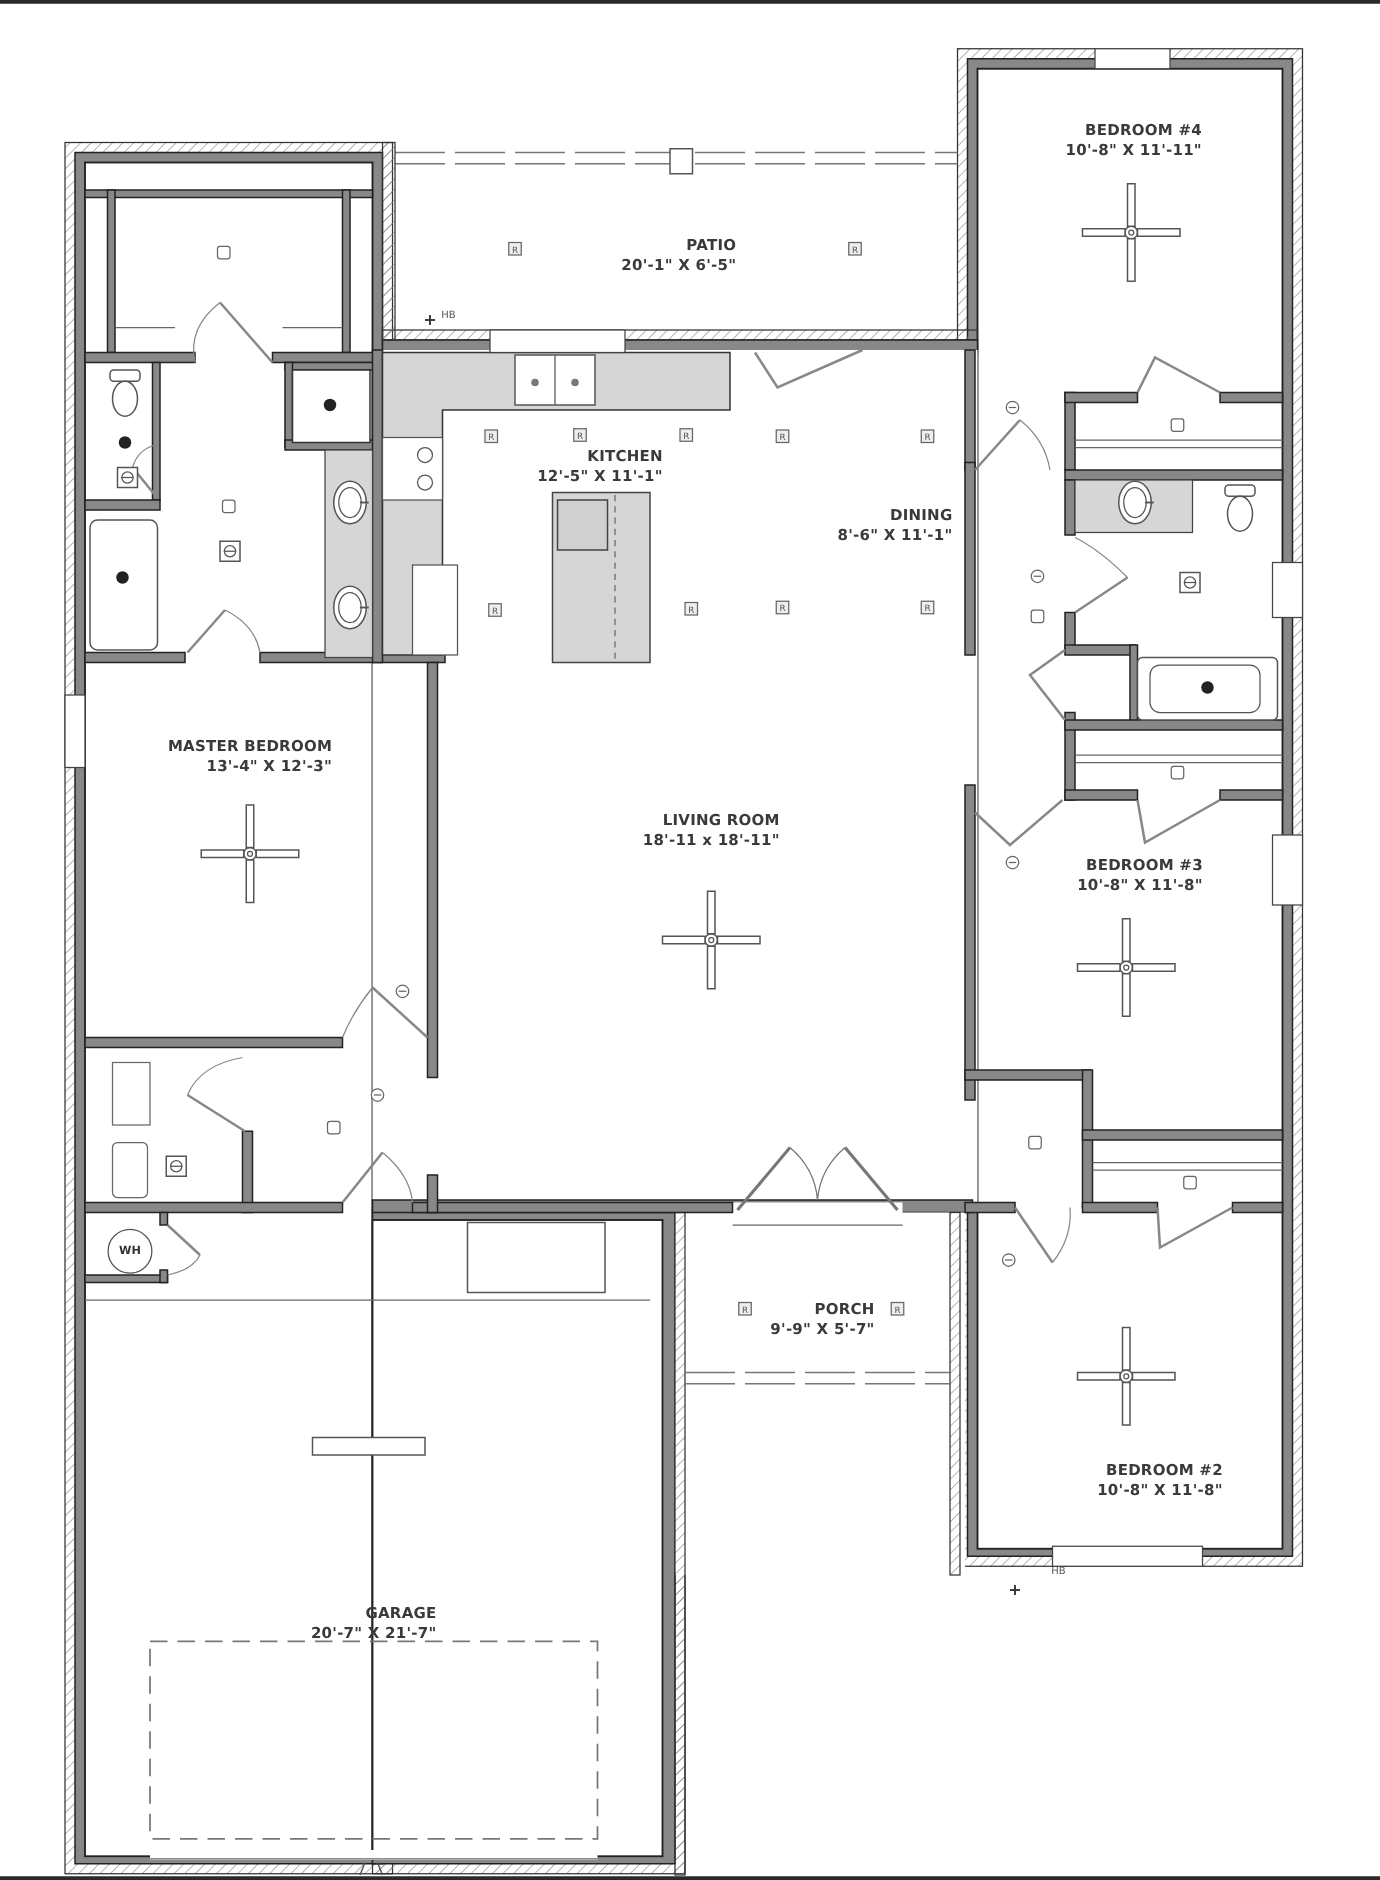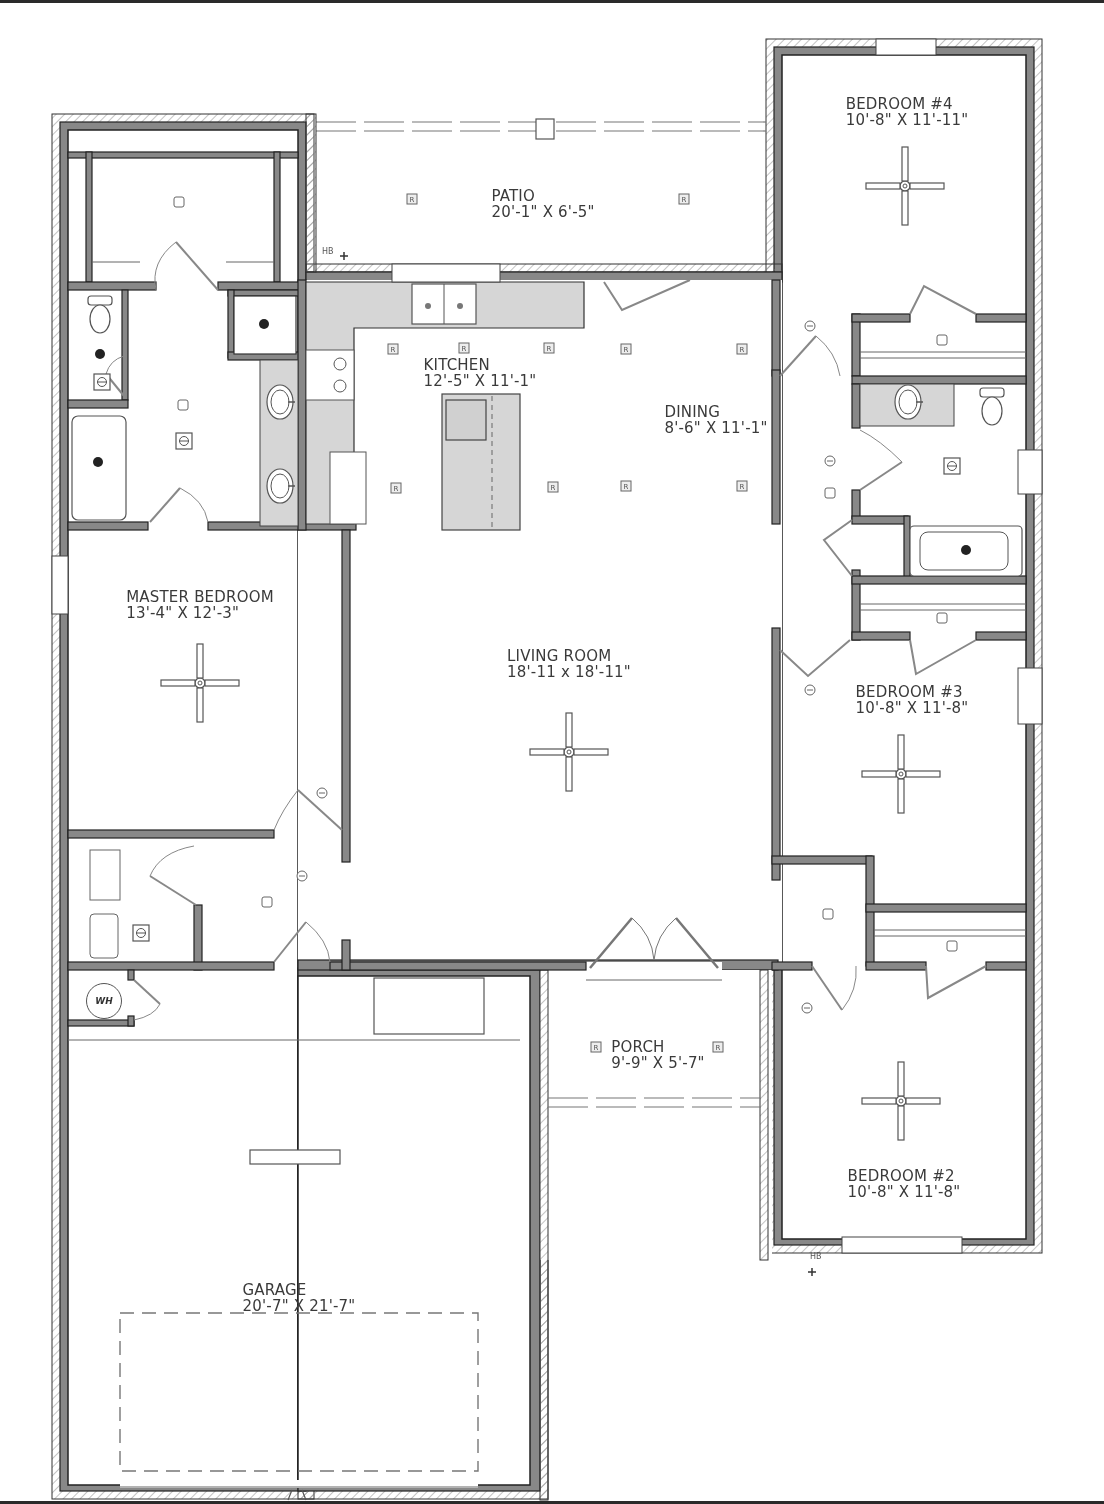--- a/index.html
+++ b/index.html
@@ -1,29 +1,29 @@
 <!DOCTYPE html>
 <html><head>
 <meta charset="utf-8">
 <style>
   html, body { margin: 0; padding: 0; background: #ffffff; }
   body { width: 1104px; height: 1504px; position: relative; overflow: hidden;
          font-family: "Liberation Sans", sans-serif; }
   .topbar { position: absolute; left: 0; top: 0; width: 1104px; height: 3px; background: #2a2a2a; }
   .botbar { position: absolute; left: 0; bottom: 0; width: 1104px; height: 3px; background: #2a2a2a; }
   #plan { position: absolute; left: 0; top: 0; width: 1104px; height: 1504px; }
-  .room-label { position: absolute; transform: translateX(-50%); text-align: left;
-                color: #3a3a3a; font-size: 15px; line-height: 16px; letter-spacing: 0.2px;
-                white-space: nowrap; font-family: "DejaVu Sans", sans-serif; }
+  .room-label { position: absolute; transform: translateX(-50%); text-align: right;
+                color: #3a3a3a; font-size: 12px; line-height: 16px; letter-spacing: 0.2px;
+                white-space: nowrap; font-family: "DejaVu Sans", sans-serif; font-weight: bold; }
   .room-label .name { display: block; text-transform: uppercase; }
   .room-label .dims { display: block; }
-  .tag { position: absolute; font-size: 8px; color: #555; font-family: "DejaVu Sans", sans-serif; }
+  .tag { position: absolute; font-size: 8px; color: #555; font-family: "DejaVu Sans", sans-serif; margin-left: 31px; }
   .wh { position: absolute; width: 34px; height: 34px; border: 1px solid #555; border-radius: 50%;
         display: flex; align-items: center; justify-content: center; font-size: 9px; font-weight: bold; color: #333;
-        font-family: "DejaVu Sans", sans-serif; font-style: italic; }
+        font-family: "DejaVu Sans", sans-serif; }
 </style>
 </head>
 <body>
 
 <div class="topbar"></div>
 <div class="botbar"></div>
 
 <svg id="plan" viewBox="0 0 1104 1504" xmlns="http://www.w3.org/2000/svg">
   <defs>
     <pattern id="hatch" width="6" height="6" patternUnits="userSpaceOnUse" patternTransform="rotate(45)">
@@ -336,21 +336,21 @@
       <span class="dims">18'-11 x 18'-11"</span>
     </div>
     <div class="room-label" style="left: 912px; top: 684px;">
       <span class="name">BEDROOM #3</span>
       <span class="dims">10'-8" X 11'-8"</span>
     </div>
     <div class="room-label" style="left: 658px; top: 1039px;">
       <span class="name">PORCH</span>
       <span class="dims">9'-9" X 5'-7"</span>
     </div>
-    <div class="room-label" style="left: 904px; top: 1168px;">
+    <div class="room-label" style="left: 928px; top: 1168px;">
       <span class="name">BEDROOM #2</span>
       <span class="dims">10'-8" X 11'-8"</span>
     </div>
     <div class="room-label" style="left: 299px; top: 1282px;">
       <span class="name">GARAGE</span>
       <span class="dims">20'-7" X 21'-7"</span>
     </div>
   </div>
 
 </body></html>

